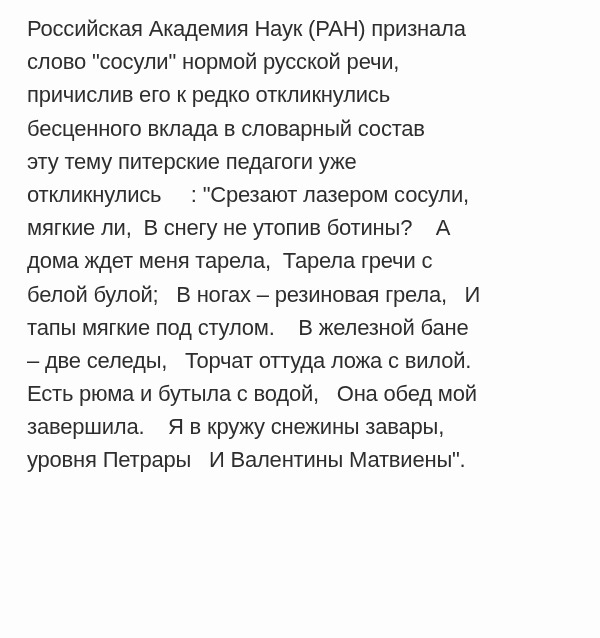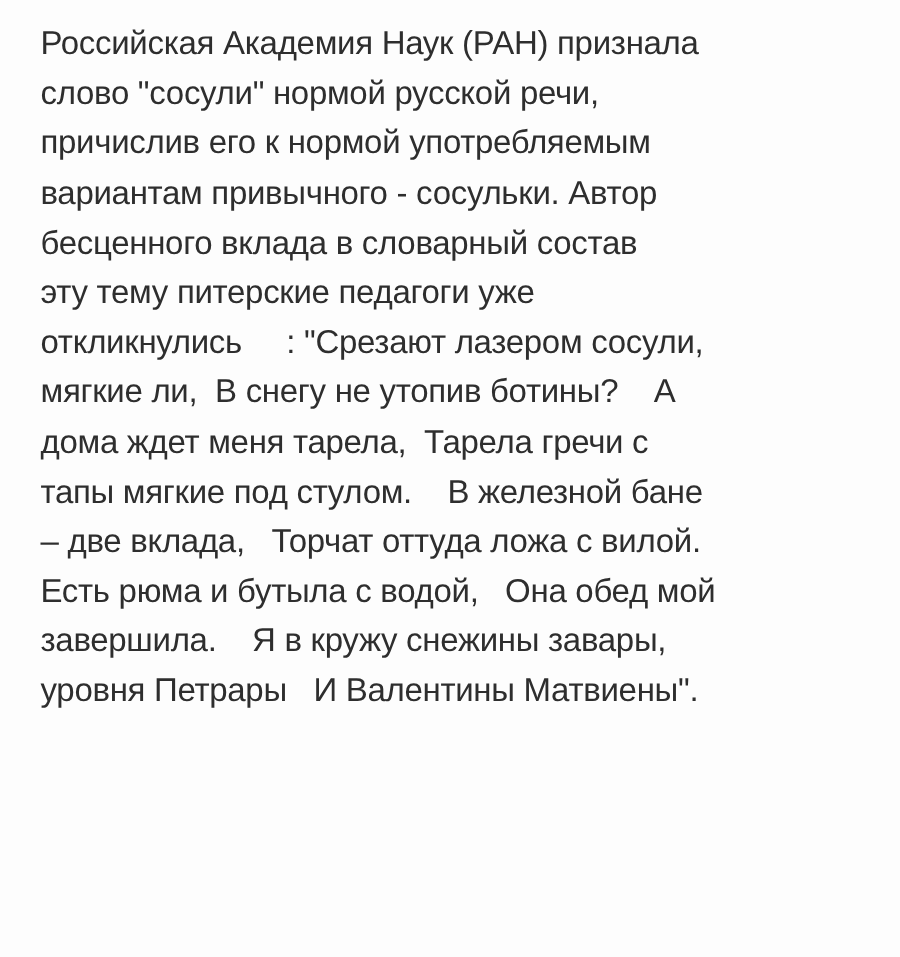--- a/index.html
+++ b/index.html
@@ -28,25 +28,25 @@
     line-height: 33.2px;
     letter-spacing: -0.2px;
   }
 </style>
 </head>
 <body>
 
 <div class="page">
   <div class="line">Российская Академия Наук (РАН) признала</div>
   <div class="line">слово "сосули" нормой русской речи,</div>
-  <div class="line">причислив его к нормой употребляемым</div>
-  <div class="line">вариантам привычного - сосульки. Автор</div>
+  <div class="line">причислив его к редко откликнулись</div>
   <div class="line">бесценного вклада в словарный состав</div>
   <div class="line">эту тему питерские педагоги уже</div>
   <div class="line">откликнулись     : "Срезают лазером сосули,</div>
   <div class="line">мягкие ли,  В снегу не утопив ботины?    А</div>
   <div class="line">дома ждет меня тарела,  Тарела гречи с</div>
+  <div class="line">белой булой;   В ногах – резиновая грела,   И</div>
   <div class="line">тапы мягкие под стулом.    В железной бане</div>
-  <div class="line">– две вклада,   Торчат оттуда ложа с вилой.</div>
+  <div class="line">– две селеды,   Торчат оттуда ложа с вилой.</div>
   <div class="line">Есть рюма и бутыла с водой,   Она обед мой</div>
   <div class="line">завершила.    Я в кружу снежины завары,</div>
   <div class="line">уровня Петрары   И Валентины Матвиены".</div>
 </div>
 
 </body></html>

